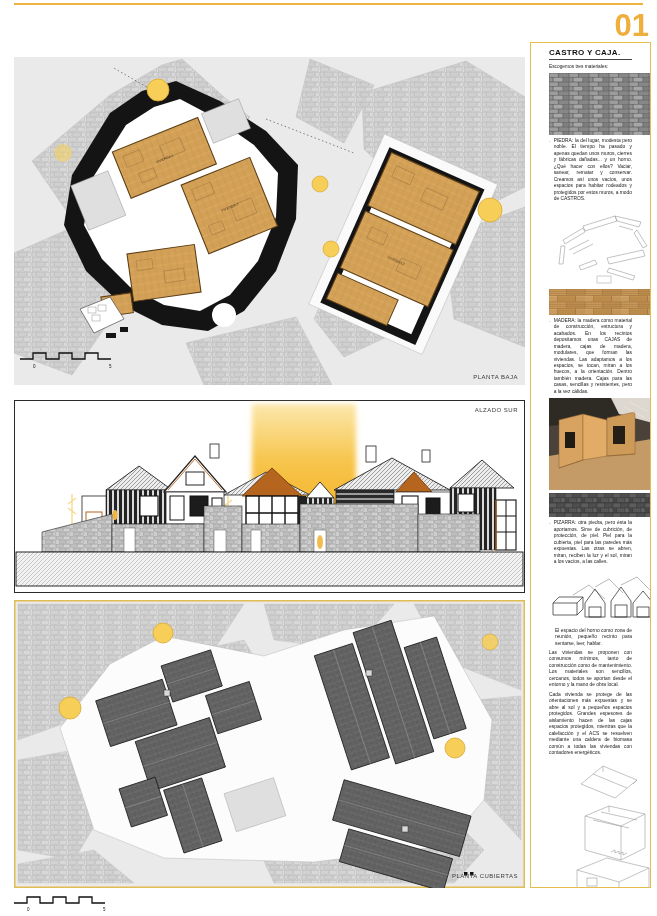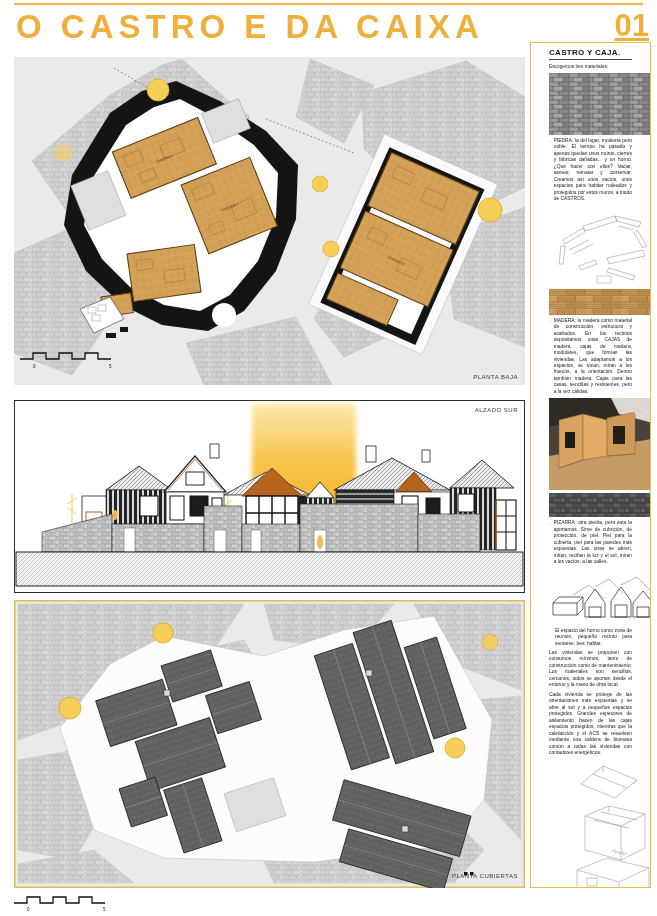--- a/index.html
+++ b/index.html
@@ -1,21 +1,21 @@
 <!DOCTYPE html>
 <html><head>
 <meta charset="utf-8">
 <style>
   html,body{margin:0;padding:0;background:#fff;}
   .page{position:relative;width:657px;height:916px;background:#ffffff;overflow:hidden;
         font-family:"Liberation Sans", sans-serif;}
   .topline{position:absolute;left:14px;top:3px;width:629px;height:2px;background:#EFB440;}
   .title{position:absolute;left:16px;top:8px;font-size:33px;font-weight:600;color:#EFAF3C;
          letter-spacing:5px;white-space:nowrap;}
-  .pagenum{position:absolute;right:8px;top:8px;font-size:31px;font-weight:600;color:#EFAF3C;text-decoration:underline;}
+  .pagenum{position:absolute;right:8px;top:8px;font-size:31px;font-weight:600;color:#EFAF3C;}
   .panel{position:absolute;}
   .panel svg{display:block;}
   .p1{left:14px;top:57px;width:511px;height:328px;}
   .p2{left:14px;top:400px;width:511px;height:193px;}
   .p3{left:14px;top:600px;width:511px;height:288px;}
   .pagescale{left:10px;top:891px;width:112px;height:22px;}
 
   .sidebar{position:absolute;left:530px;top:42px;width:121px;height:846px;background:#fff;
            border:1.5px solid #E3BE4F;box-sizing:border-box;padding:5px 18px;overflow:hidden;}
   .sb-h{font-size:8px;font-weight:bold;color:#111;margin:0 0 4px 0;padding-bottom:2px;
@@ -28,21 +28,20 @@
   .photo svg, .sketch svg{display:block;margin:0 auto;}
   .sketch{margin:2px 0;}
   .indent{padding-left:6px;}
 </style>
 </head>
 <body>
 
 <div class="page">
 
   <div class="topline"></div>
-  <div class="title">O CASTRO E DA CAIXA</div>
   <div class="pagenum">01</div>
 
   <div class="panel p1">
   <svg viewBox="0 0 511 328" width="511" height="328">
     <defs>
       <pattern id="stonePat" width="18" height="10" patternUnits="userSpaceOnUse">
         <rect width="18" height="10" fill="#DCDCDC"></rect>
         <rect x="0.5" y="0.5" width="8" height="4" fill="#D2D2D2" stroke="#B7B7B7" stroke-width="0.5"></rect>
         <rect x="9.5" y="0.5" width="7" height="4" fill="#D8D8D8" stroke="#BBBBBB" stroke-width="0.5"></rect>
         <rect x="4.5" y="5.5" width="8" height="4" fill="#CFCFCF" stroke="#B7B7B7" stroke-width="0.5"></rect>

